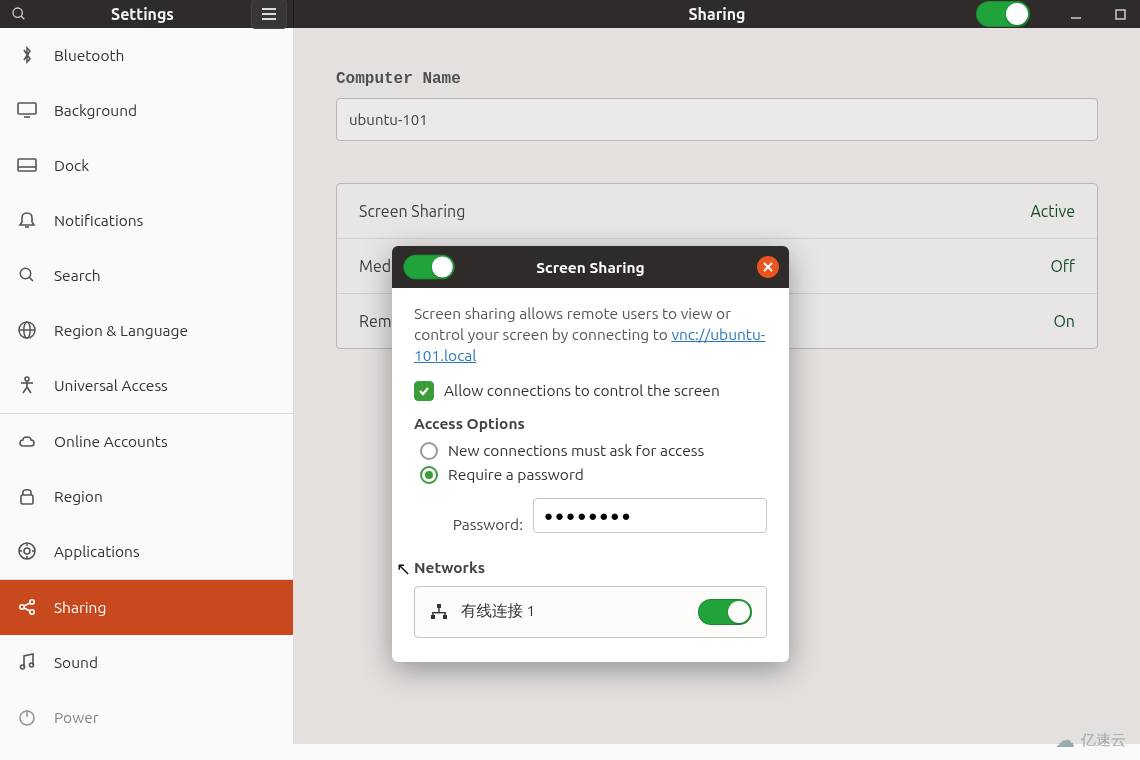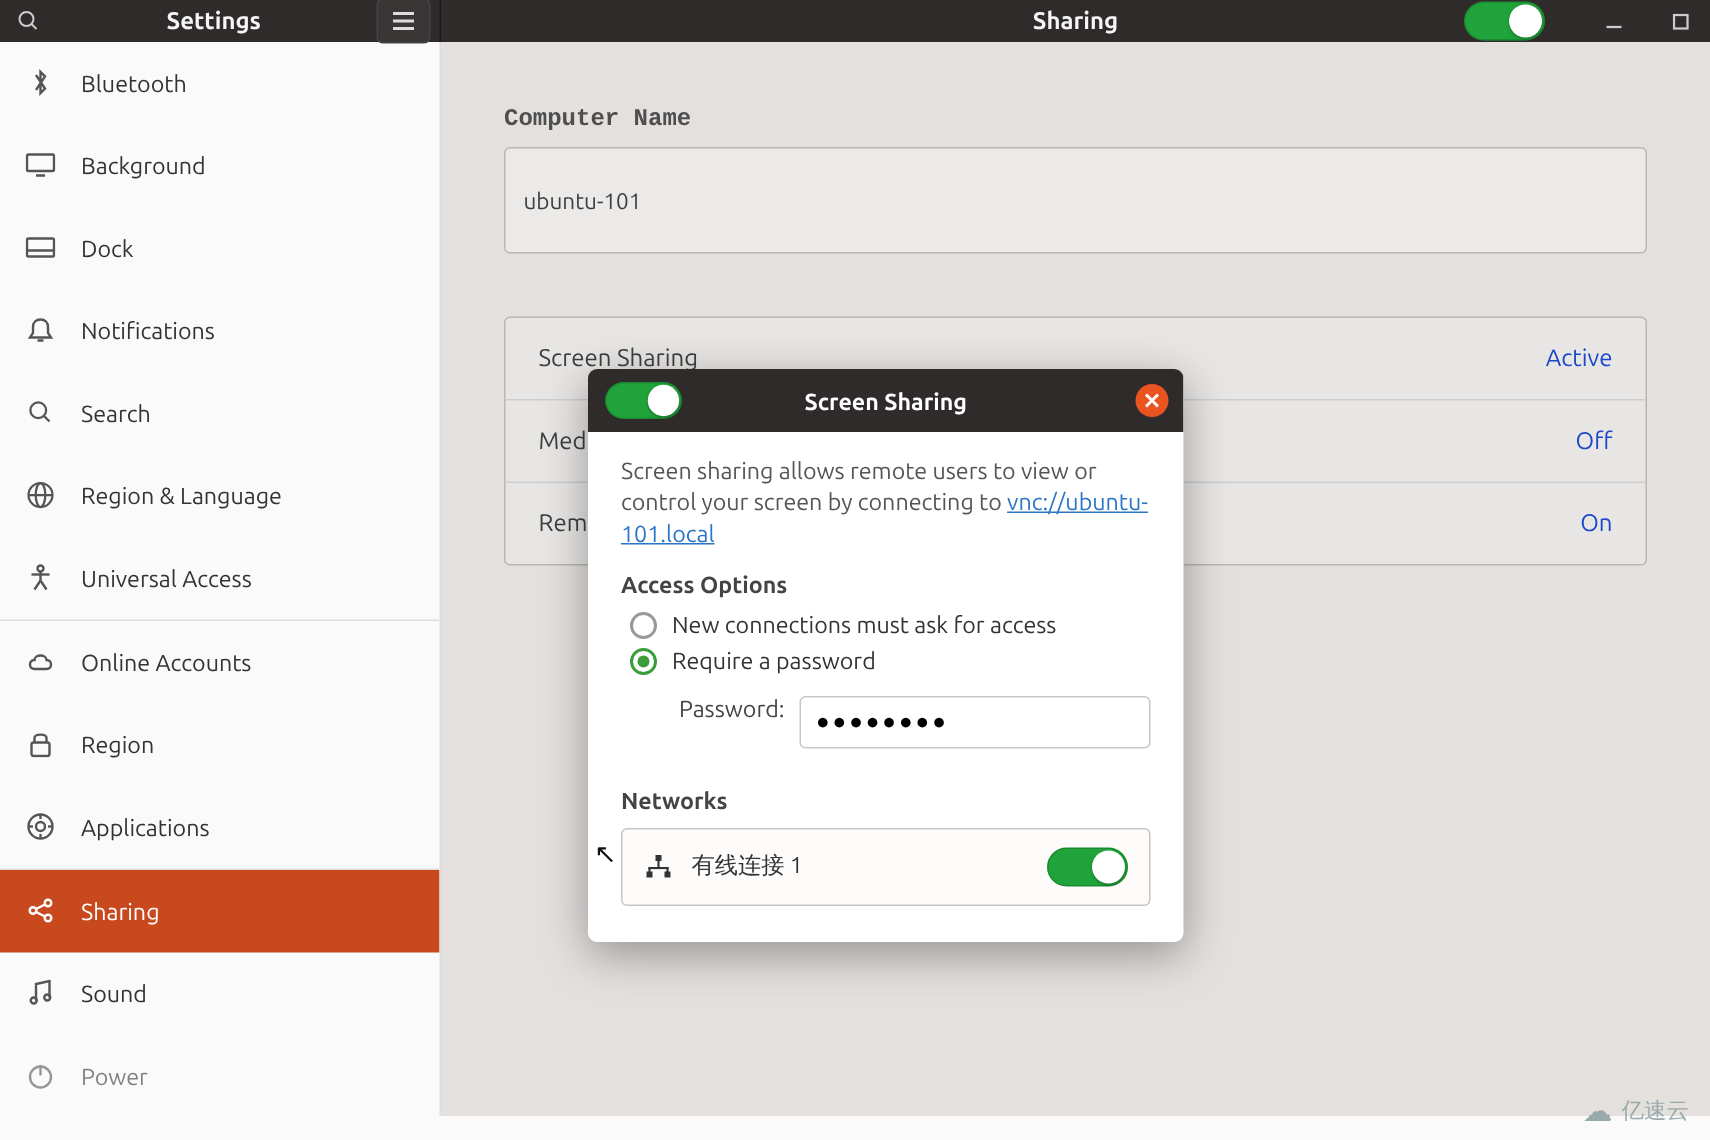--- a/index.html
+++ b/index.html
@@ -23,25 +23,25 @@
   .sidebar-item { display:flex; align-items:center; gap:16px; padding: 0 16px; height:55px; font-size:15.5px; color:#333; border-bottom:1px solid transparent; cursor:pointer;}
   .sidebar-item .sicon { width:22px; height:22px; display:flex; align-items:center; justify-content:center; color:#555; }
   .sidebar-item.selected { background:#c7491d; color:#fff; }
   .sidebar-item.selected .sicon { color:#fff; }
   .side-divider { height:1px; background:#ddd; }
 
   
   .main { flex:1; background:#f5f2ef; overflow:hidden; position:relative; padding: 42px 42px 0 42px;}
   .modal-overlay { position:absolute; inset:0; background:rgba(0,0,0,0.07);} 
   .section-title { font-weight:700; font-size:16px; color:#555; margin-bottom:10px;font-family:Liberation Mono, monospace;}
-  .computer-name-input { width:100%; border:1px solid #c8c5c2; border-radius:4px; background:#fdfcfb; padding:26px 12px; font-size:15px; color:#444;}
+  .computer-name-input { width:100%; border:1px solid #c8c5c2; border-radius:4px; background:#fdfcfb; padding:12px 12px; font-size:15px; color:#444;}
   .share-panel { margin-top:42px; border:1px solid #c8c5c2; border-radius:4px; background:#faf8f6;}
   .share-row { display:flex; align-items:center; justify-content:space-between; padding:18px 22px; border-bottom:1px solid #ddd; font-size:16px; color:#444;}
   .share-row:last-child { border-bottom:none; }
-  .share-status { color:#1d4ed8; }
+  .share-status { color:#14532d; }
 
   
   .switch { width:54px; height:26px; background:#20a33a; border-radius:13px; position:relative; display:inline-block; vertical-align:middle; box-shadow: inset 0 0 0 1px rgba(0,0,0,.15);}
   .switch .knob { position:absolute; width:22px; height:22px; background:#fff; border-radius:50%; top:2px; right:2px; box-shadow:0 1px 2px rgba(0,0,0,.3);}
 
   
   .dialog { position:absolute; left:392px; top:246px; width:397px; background:#fff; border-radius:6px; box-shadow:0 8px 30px rgba(0,0,0,.35); overflow:hidden; }
   .dialog-header { height:42px; background:#2f2b2a; display:flex; align-items:center; padding:0 10px; position:relative;}
   .dialog-title { position:absolute; left:0; right:0; text-align:center; color:#fff; font-weight:600; font-size:15.5px; pointer-events:none;}
   .dialog-close { margin-left:auto; width:22px; height:22px; border-radius:50%; background:#e95420; color:#fff; display:flex; align-items:center; justify-content:center; font-size:13px; font-weight:bold; z-index:2;}
@@ -49,21 +49,21 @@
   .dialog-desc { color:#555; line-height:1.35; margin-bottom:14px;}
   .dialog-desc a { color:#2a76c6; text-decoration: underline; }
   .check-row { display:flex; align-items:center; gap:10px; margin-bottom:14px;}
   .checkbox { width:20px; height:20px; border-radius:4px; border:1px solid #bbb; display:flex; align-items:center; justify-content:center; color:#fff; font-size:14px;}
   .checkbox.checked { background:#3a9d3a; border-color:#3a9d3a;}
   .subheading { font-weight:700; color:#444; margin-bottom:10px;}
   .radio-row { display:flex; align-items:center; gap:10px; margin:6px 0 6px 6px;}
   .radio { width:18px; height:18px; border-radius:50%; border:2px solid #999; display:flex; align-items:center; justify-content:center;}
   .radio.selected { border-color:#3a9d3a;}
   .radio.selected::after{ content:""; width:8px; height:8px; border-radius:50%; background:#3a9d3a;}
-  .pw-row{ display:flex; align-items:flex-start; gap:10px; margin:14px 0 18px 14px;}
+  .pw-row{ display:flex; align-items:flex-end; gap:10px; margin:14px 0 18px 14px;}
   .pw-label{ color:#444; width:95px; text-align:right;}
   .pw-input{ flex:1; border:1px solid #c8c5c2; border-radius:4px; background:#fff; padding:8px 10px; font-size:15px; letter-spacing:2px;}
   .showpw-row{ display:flex; align-items:center; gap:8px; margin-left:120px; margin-top:6px; color:#444;}
   .networks-box{ border:1px solid #c8c5c2; border-radius:4px; background:#fdfcfb; margin-top:10px;}
   .network-row{ display:flex; align-items:center; padding:12px 14px; gap:12px;}
   .network-icon{ width:20px; height:20px; display:flex; align-items:center; justify-content:center;}
   .network-row .switch{ margin-left:auto;}
 
   
   .watermark { position:absolute; right:14px; bottom:8px; color:#9aa; font-size:15px; display:flex; align-items:center; gap:6px;}
@@ -280,20 +280,28 @@
           <line x1="1" y1="1" x2="9" y2="9"></line>
           <line x1="9" y1="1" x2="1" y2="9"></line>
         </svg>
     </div>
   </div>
   <div class="dialog-body">
     <div class="dialog-desc">
       <span>Screen sharing allows remote users to view or control your screen by connecting to </span><a href="#">vnc://ubuntu-101.local</a>
     </div>
 
+    <div class="check-row">
+      <div class="checkbox checked">
+        <svg width="12" height="12" viewBox="0 0 12 12" stroke="currentColor" stroke-width="2.2" fill="none">
+            <polyline points="2,6 5,9 10,3"></polyline>
+          </svg>
+      </div>
+      <span>Allow connections to control the screen</span>
+    </div>
 
     <div class="subheading">Access Options</div>
 
     <div class="radio-row">
       <div class="radio"></div>
       <span>New connections must ask for access</span>
     </div>
     <div class="radio-row">
       <div class="radio selected"></div>
       <span>Require a password</span>

